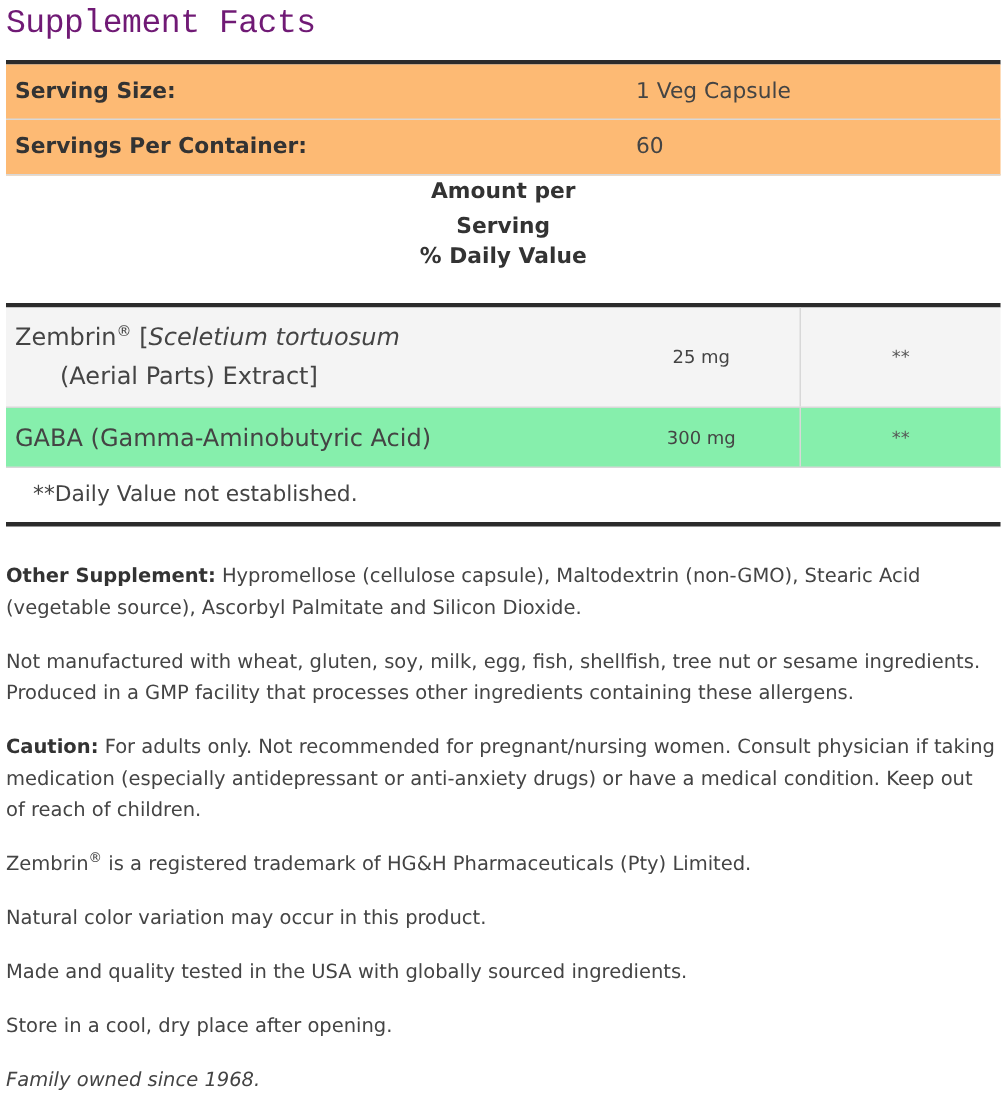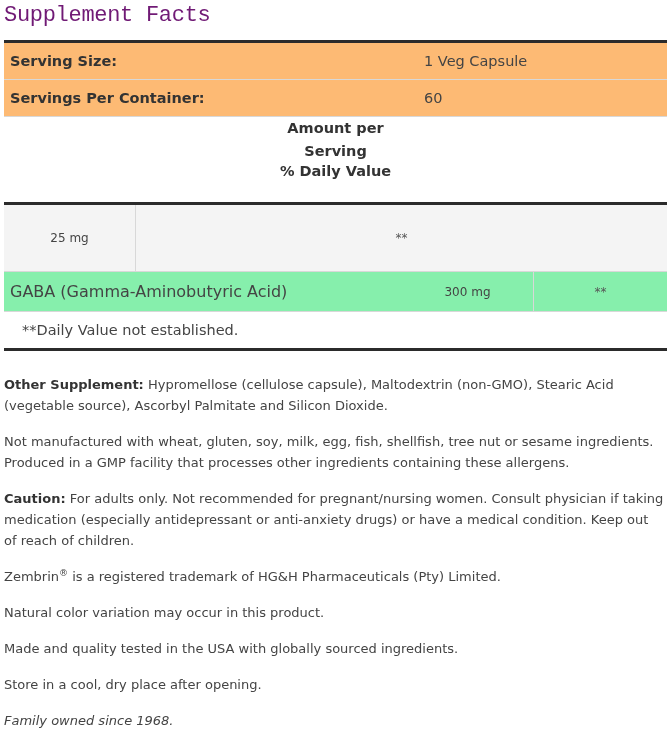--- a/index.html
+++ b/index.html
@@ -61,20 +61,24 @@
   <div class="hdr">
     <span class="c1"></span>
     <span class="c2">
       <span>Amount per</span><br>
       <span>Serving</span>
     </span>
     <span class="c3">% Daily Value</span>
   </div>
   <div class="thick"></div>
   <div class="row ing r1">
+    <div class="name">
+      <span>Zembrin</span><sup>®</sup><span> [</span><i>Sceletium tortuosum</i>
+      <span class="indent">(Aerial Parts) Extract]</span>
+    </div>
     <div class="amt">25 mg</div>
     <div class="dv">**</div>
   </div>
   <div class="row ing r2">
     <div class="name">GABA (Gamma-Aminobutyric Acid)</div>
     <div class="amt">300 mg</div>
     <div class="dv">**</div>
   </div>
   <div class="foot">**Daily Value not established.</div>
   <div class="thick"></div>

